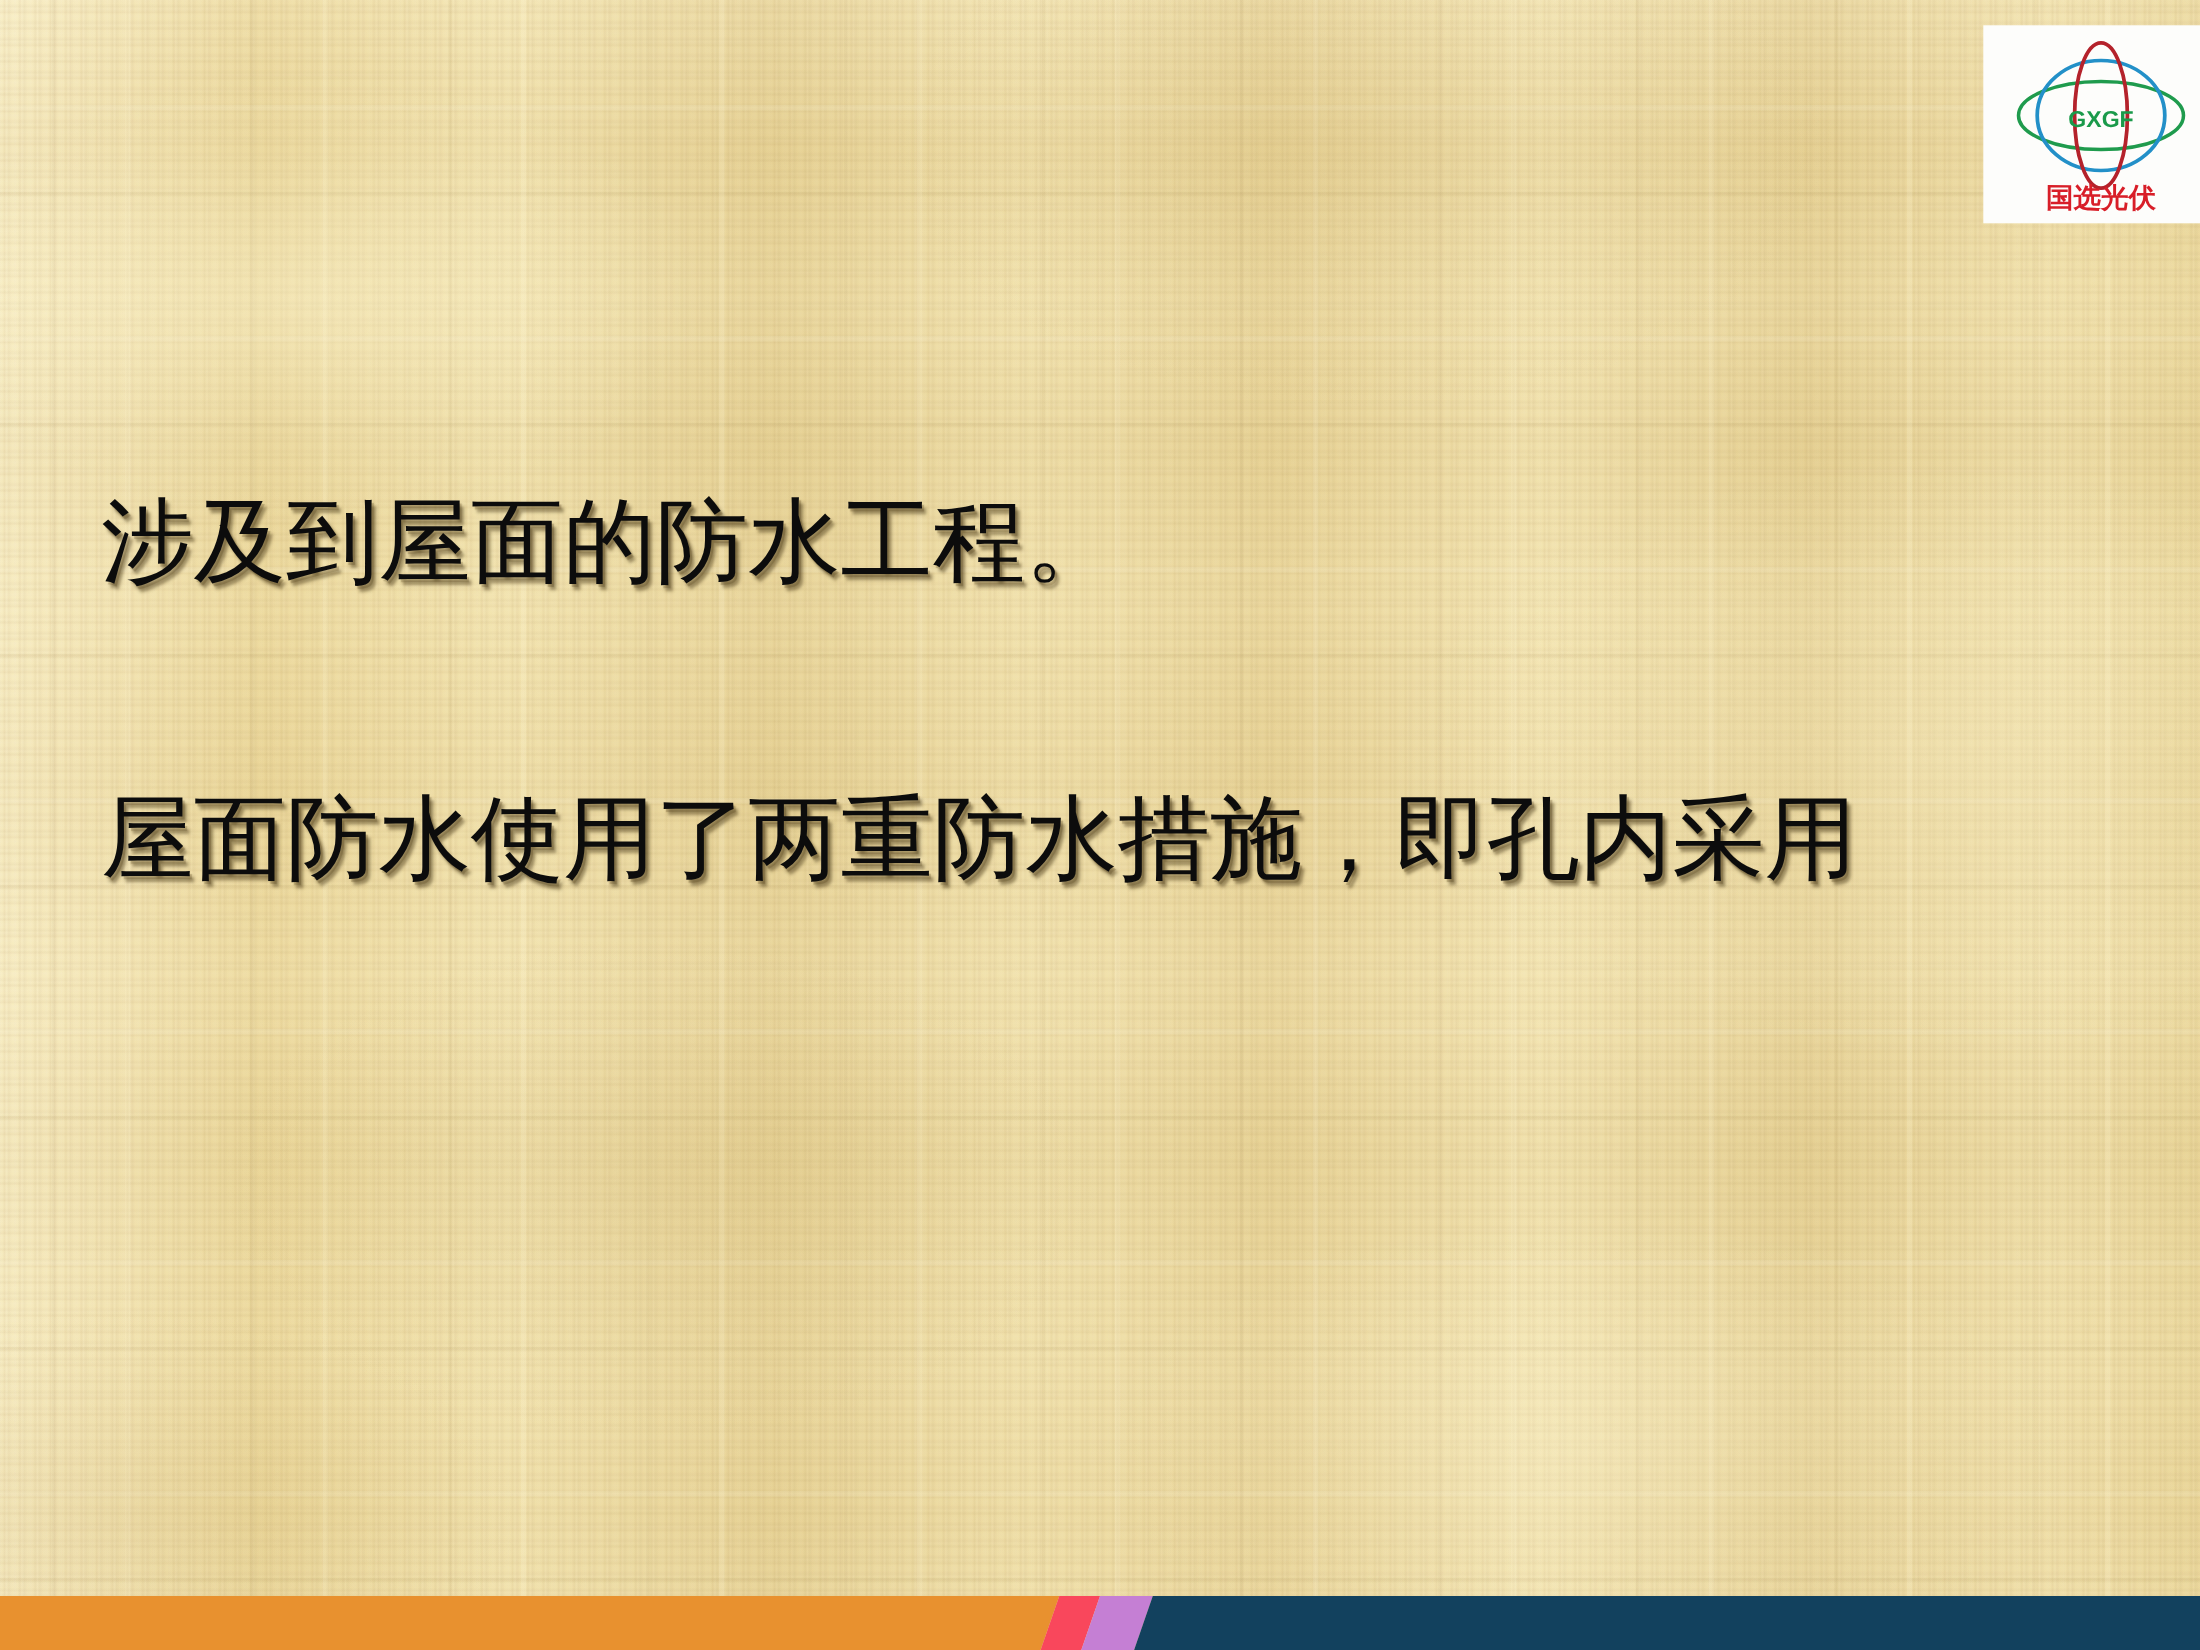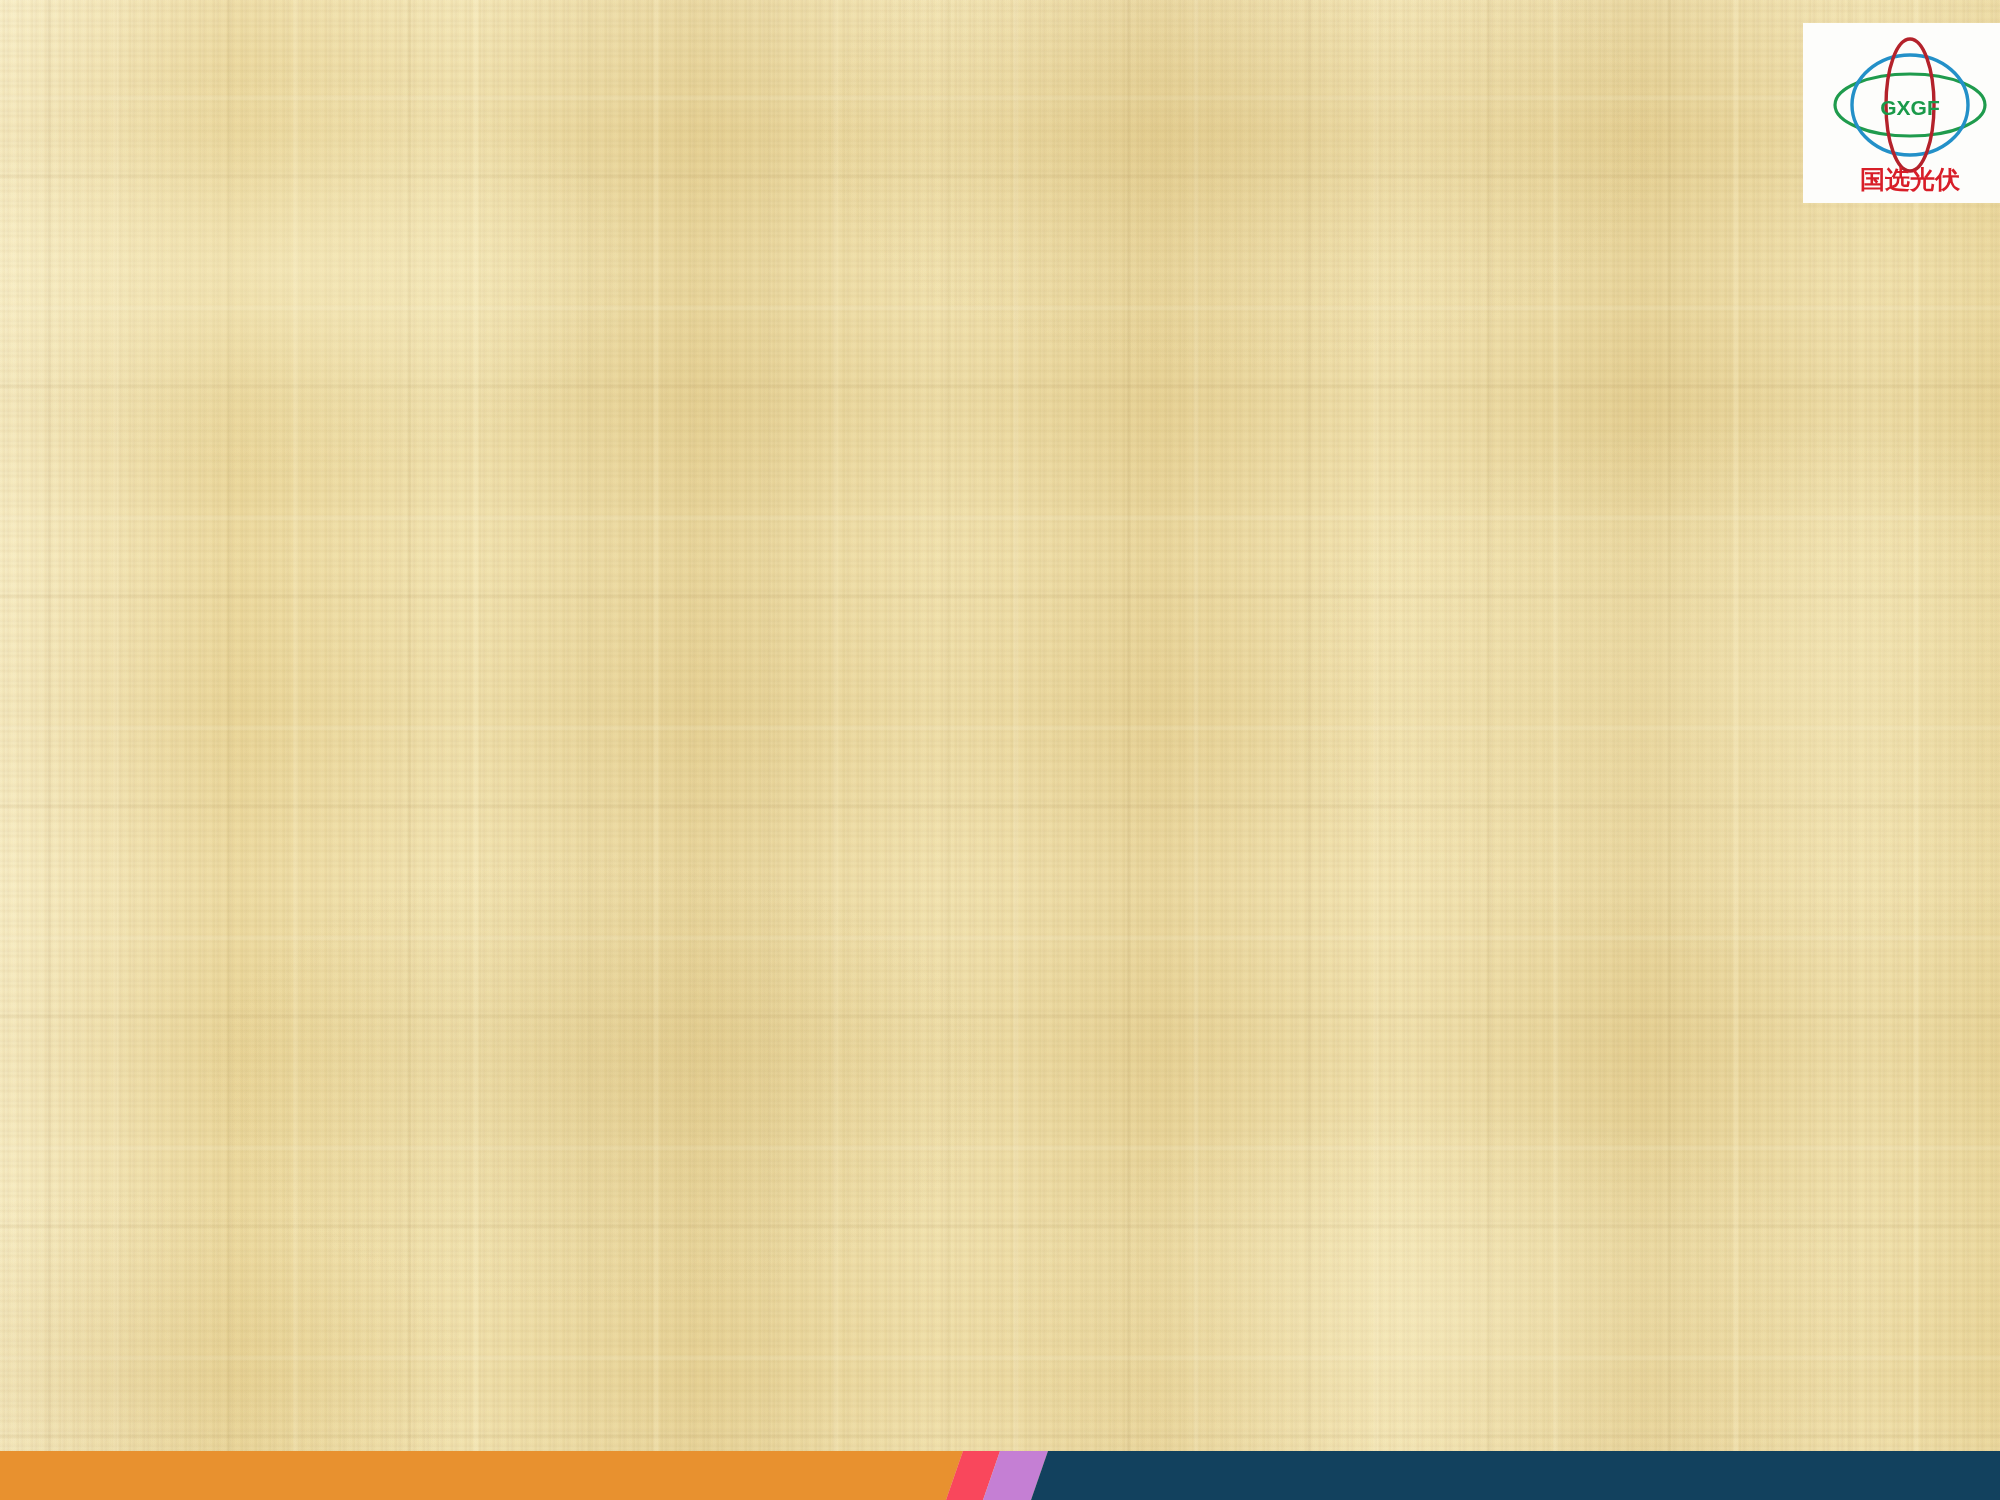--- a/index.html
+++ b/index.html
@@ -177,20 +177,22 @@
 
       <ellipse cx="95" cy="82" rx="24" ry="66" fill="none" stroke="#b4222b" stroke-width="3.4"></ellipse>
 
       <text x="95" y="92" text-anchor="middle" font-family="Liberation Sans, sans-serif" font-size="21" font-weight="bold" fill="#1a9a4a">GXGF</text>
 
       <text x="95" y="165" text-anchor="middle" font-family="Liberation Sans, DejaVu Sans, sans-serif" font-size="25" font-weight="bold" fill="#d81e28">国选光伏</text>
     </svg>
   </div>
 
   <div class="body-text">
+    <span class="ln">涉及到屋面的防水工程。</span>
+    <span class="ln">屋面防水使用了两重防水措施，即孔内采用</span>
     
   </div>
 
   <div class="bottom-bar">
     <svg viewBox="0 0 2000 49" preserveAspectRatio="none" xmlns="http://www.w3.org/2000/svg">
       <polygon points="0,0 963,0 946,49 0,49" fill="#e8912f"></polygon>
       <polygon points="963,0 1000,0 983,49 946,49" fill="#f9475c"></polygon>
       <polygon points="1000,0 1048,0 1031,49 983,49" fill="#c57fd4"></polygon>
       <polygon points="1048,0 2000,0 2000,49 1031,49" fill="#12415e"></polygon>
     </svg>

